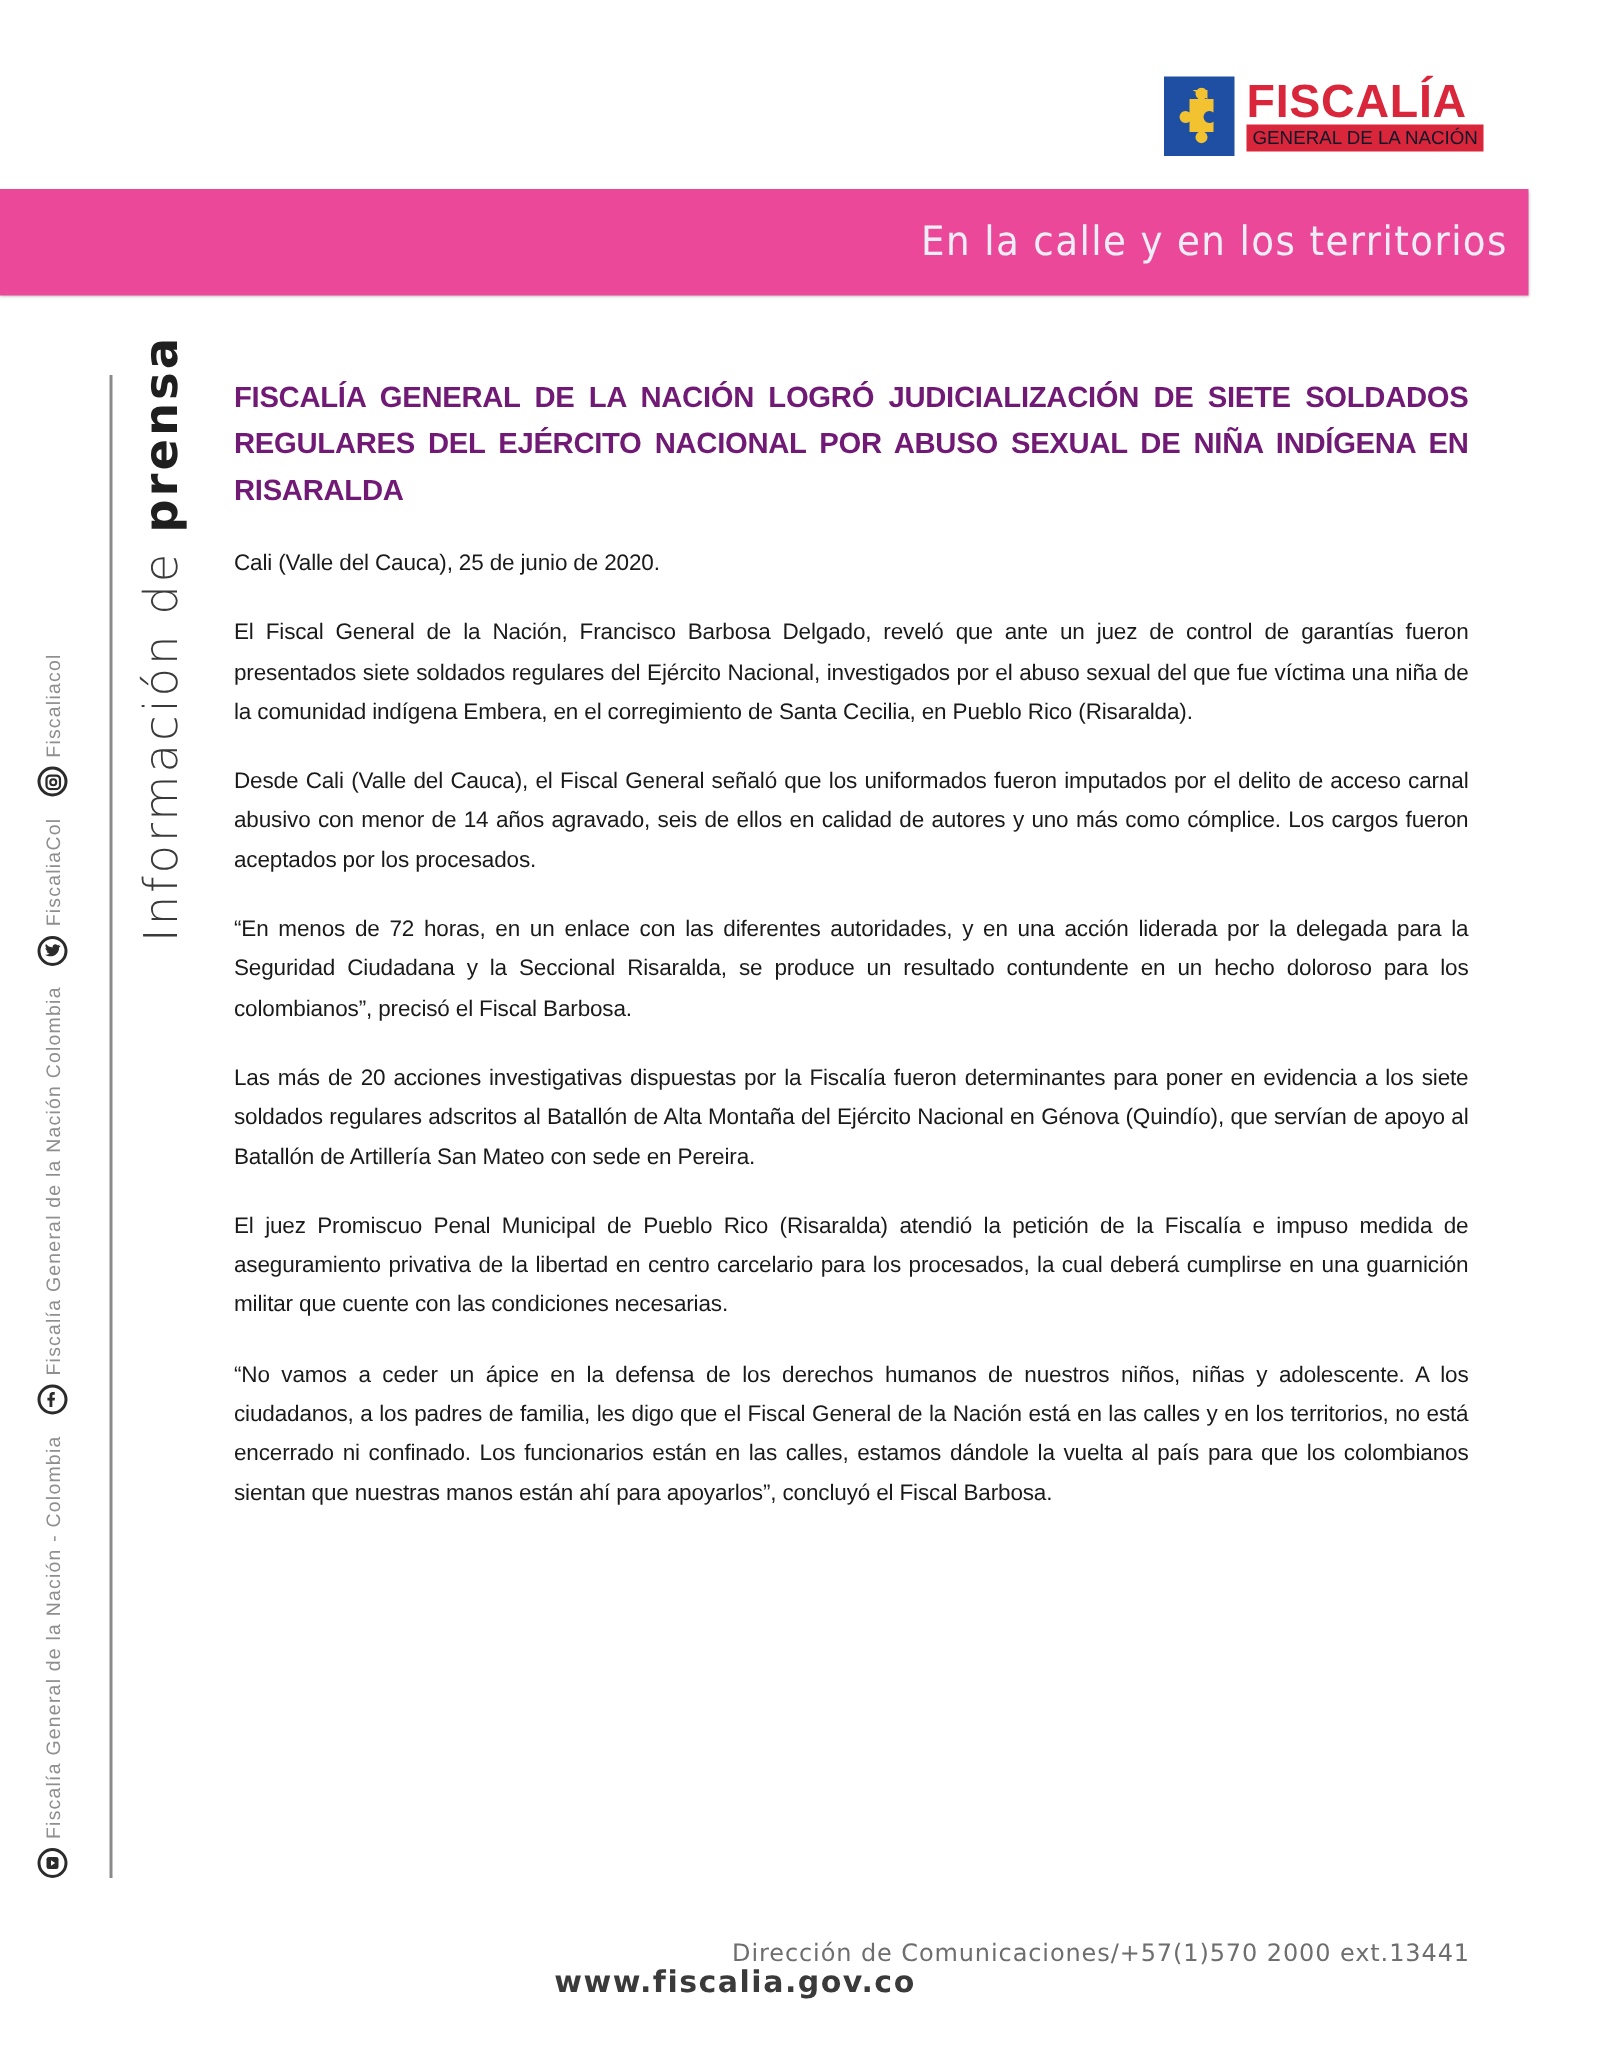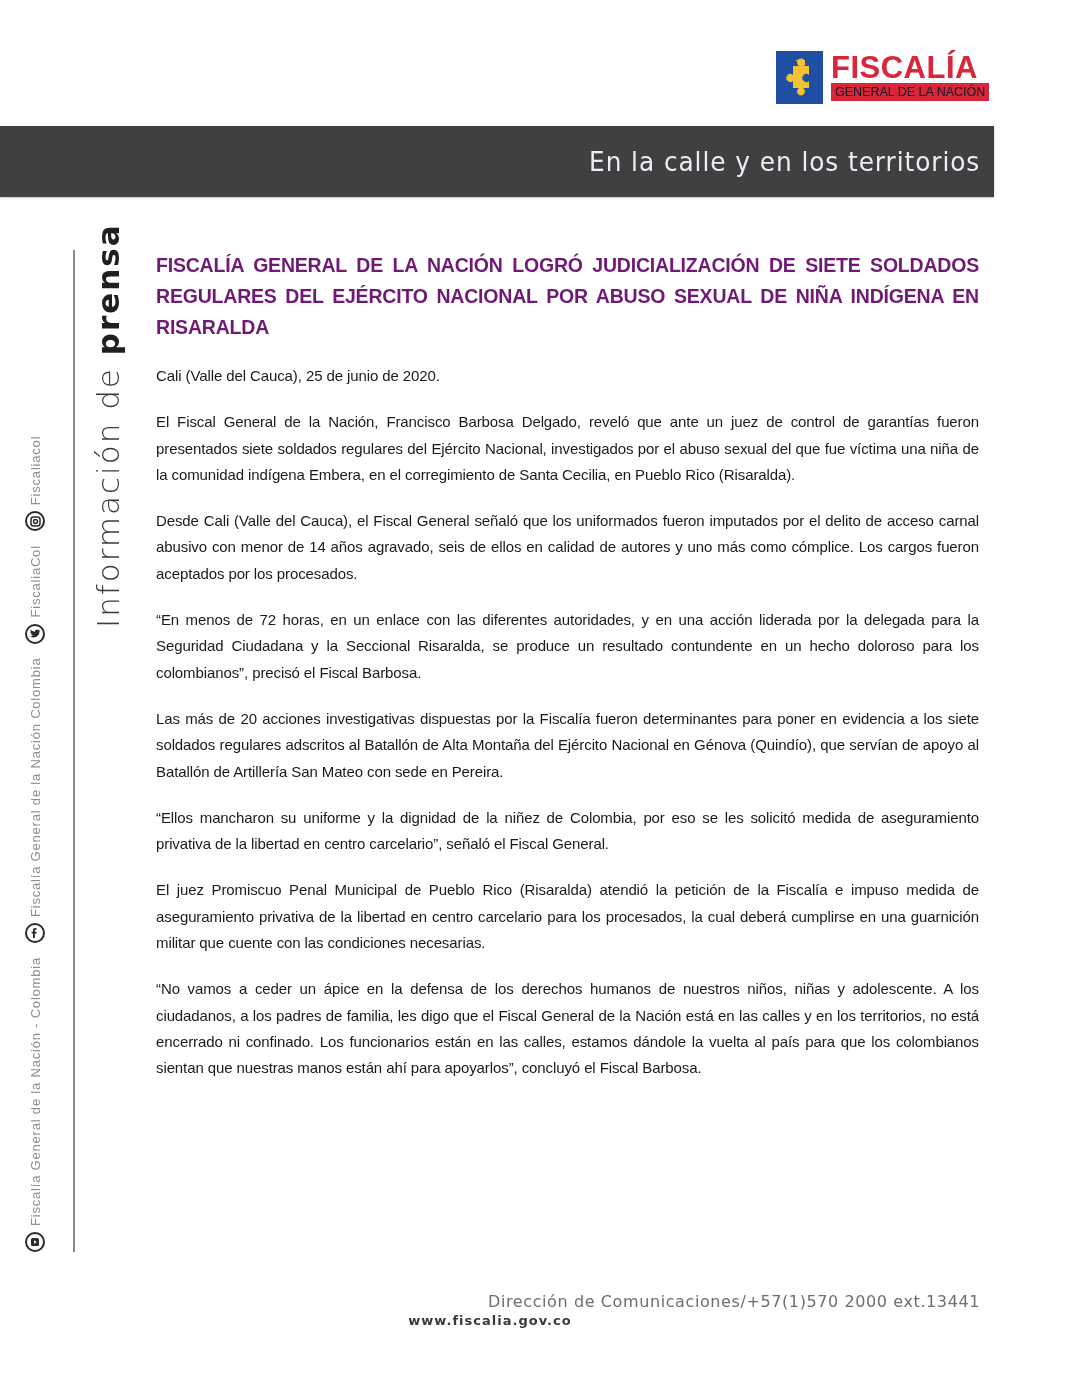--- a/index.html
+++ b/index.html
@@ -6,41 +6,41 @@
   body { width: 1069px; height: 1378px; position: relative; overflow: hidden; font-family: "Liberation Sans", sans-serif; color: #1a1a1a; }
 
   
   .logo { position: absolute; left: 776px; top: 50px; height: 54px; display: flex; align-items: center; }
   .logo-mark { width: 47px; height: 53px; background: #1f4fa3; display: flex; align-items: center; justify-content: center; }
   .logo-text { margin-left: 8px; display: flex; flex-direction: column; justify-content: space-between; }
   .logo-title { font-family: "Liberation Sans", sans-serif; font-weight: bold; font-size: 31px; line-height: 30px; color: #d9263a; letter-spacing: 0.5px; }
   .logo-sub { background: #d9263a; color: #0f172a; font-size: 12.5px; line-height: 18px; padding: 0 4px; white-space: nowrap; }
 
   
-  .banner { position: absolute; left: 0; top: 126px; width: 994px; height: 71px; background: #404040; box-shadow: 0 1px 2px rgba(0,0,0,0.25); }
+  .banner { position: absolute; left: 0; top: 126px; width: 994px; height: 71px; background: #ec4899; box-shadow: 0 1px 2px rgba(0,0,0,0.25); padding-left: 25px; }
   .banner-text { position: absolute; right: 14px; top: 0; height: 71px; line-height: 71px; color: #eceef7; font-size: 27px; letter-spacing: 1px; font-family: "DejaVu Sans", sans-serif; transform: scaleX(0.92); transform-origin: right center; }
 
   
   .side-line { position: absolute; left: 73px; top: 250px; width: 2px; height: 1002px; background: #8a8a8a; }
   .side-social { position: absolute; left: 22px; top: 1252px; width: 1010px; height: 26px; transform: rotate(-90deg); transform-origin: 0 0; display: flex; align-items: center; white-space: nowrap; color: #8f8f8f; font-size: 13px; letter-spacing: 0.8px; }
   .social-icon { width: 20px; height: 20px; border: 2.5px solid #2b2b2b; border-radius: 50%; display: inline-flex; align-items: center; justify-content: center; box-sizing: border-box; margin: 0 6px 0 0; transform: rotate(90deg); flex: none; }
   .social-label { margin-right: 14px; }
   .side-press { position: absolute; left: 90px; top: 628px; width: 380px; height: 40px; transform: rotate(-90deg); transform-origin: 0 0; white-space: nowrap; color: #3a3a3a; font-size: 31px; letter-spacing: 2px; font-family: "DejaVu Sans", sans-serif; font-weight: 300; }
   .side-press b { font-weight: bold; color: #1f1f1f; }
 
   
   .content { position: absolute; left: 156px; top: 250px; width: 823px; font-family: "Liberation Sans", sans-serif; }
   .headline { font-weight: bold; font-size: 19.5px; line-height: 31px; text-align: justify; margin: 0 0 20px 0; color: #701a75; letter-spacing: -0.2px; }
   .para { font-size: 15px; line-height: 26.3px; text-align: justify; margin: 12px 0 20px 0; color: #1a1a1a; letter-spacing: -0.1px; }
   .dateline { margin-bottom: 20px; }
 
   
   .footer { position: absolute; left: 0; width: 980px; top: 1292px; text-align: center; font-family: "DejaVu Sans", sans-serif; }
   .footer-contact { color: #6e6e6e; font-size: 16px; letter-spacing: 0.6px; line-height: 20px; text-align: right; }
-  .footer-url { color: #3a3a3a; font-weight: bold; font-size: 13px; letter-spacing: 1px; line-height: 18px; }
+  .footer-url { color: #3a3a3a; font-weight: bold; font-size: 20px; letter-spacing: 1px; line-height: 18px; }
 </style>
 </head>
 <body>
 
 <div class="logo">
   <div class="logo-mark">
     <svg width="30" height="40" viewBox="0 0 30 40">
       <path d="M10 3 h10 v6 a3 3 0 1 0 0 0 h0 M8 9 h6 a4 4 0 1 1 4 0 h6 v9 a4 4 0 1 0 0 6 v7 h-6 a4 4 0 1 1 -4 0 h-6 v-7 a4 4 0 1 1 0 -6 z" fill="#f2c230"></path>
     </svg>
   </div>
@@ -87,21 +87,20 @@
 
 <div class="side-press"><span>Información de </span><b>prensa</b></div>
 
 <div class="content">
   <h1 class="headline">FISCALÍA GENERAL DE LA NACIÓN LOGRÓ JUDICIALIZACIÓN DE SIETE SOLDADOS REGULARES DEL EJÉRCITO NACIONAL POR ABUSO SEXUAL DE NIÑA INDÍGENA EN RISARALDA</h1>
   <p class="para dateline">Cali (Valle del Cauca), 25 de junio de 2020.</p>
   <p class="para">El Fiscal General de la Nación, Francisco Barbosa Delgado, reveló que ante un juez de control de garantías fueron presentados siete soldados regulares del Ejército Nacional, investigados por el abuso sexual del que fue víctima una niña de la comunidad indígena Embera, en el corregimiento de Santa Cecilia, en Pueblo Rico (Risaralda).</p>
   <p class="para">Desde Cali (Valle del Cauca), el Fiscal General señaló que los uniformados fueron imputados por el delito de acceso carnal abusivo con menor de 14 años agravado, seis de ellos en calidad de autores y uno más como cómplice. Los cargos fueron aceptados por los procesados.</p>
   <p class="para">“En menos de 72 horas, en un enlace con las diferentes autoridades, y en una acción liderada por la delegada para la Seguridad Ciudadana y la Seccional Risaralda, se produce un resultado contundente en un hecho doloroso para los colombianos”, precisó el Fiscal Barbosa.</p>
   <p class="para">Las más de 20 acciones investigativas dispuestas por la Fiscalía fueron determinantes para poner en evidencia a los siete soldados regulares adscritos al Batallón de Alta Montaña del Ejército Nacional en Génova (Quindío), que servían de apoyo al Batallón de Artillería San Mateo con sede en Pereira.</p>
-  <p class="para">“Ellos mancharon su uniforme y la dignidad de la niñez de Colombia, por eso se les solicitó medida de aseguramiento privativa de la libertad en centro carcelario”, señaló el Fiscal General.</p>
   <p class="para">El juez Promiscuo Penal Municipal de Pueblo Rico (Risaralda) atendió la petición de la Fiscalía e impuso medida de aseguramiento privativa de la libertad en centro carcelario para los procesados, la cual deberá cumplirse en una guarnición militar que cuente con las condiciones necesarias.</p>
   <p class="para">“No vamos a ceder un ápice en la defensa de los derechos humanos de nuestros niños, niñas y adolescente. A los ciudadanos, a los padres de familia, les digo que el Fiscal General de la Nación está en las calles y en los territorios, no está encerrado ni confinado. Los funcionarios están en las calles, estamos dándole la vuelta al país para que los colombianos sientan que nuestras manos están ahí para apoyarlos”, concluyó el Fiscal Barbosa.</p>
 </div>
 
 <div class="footer">
   <div class="footer-contact">Dirección de Comunicaciones/+57(1)570 2000 ext.13441</div>
   <div class="footer-url">www.fiscalia.gov.co</div>
 </div>
 
 </body></html>

